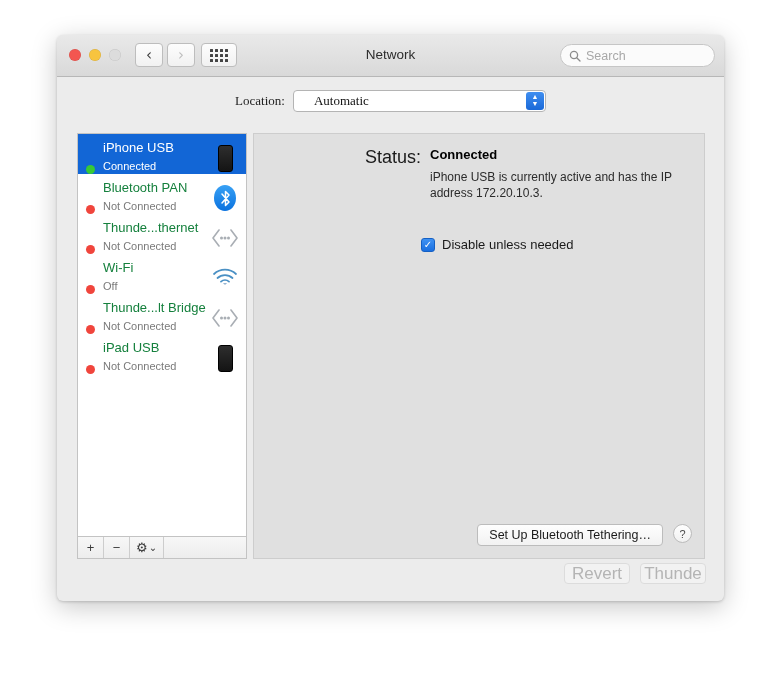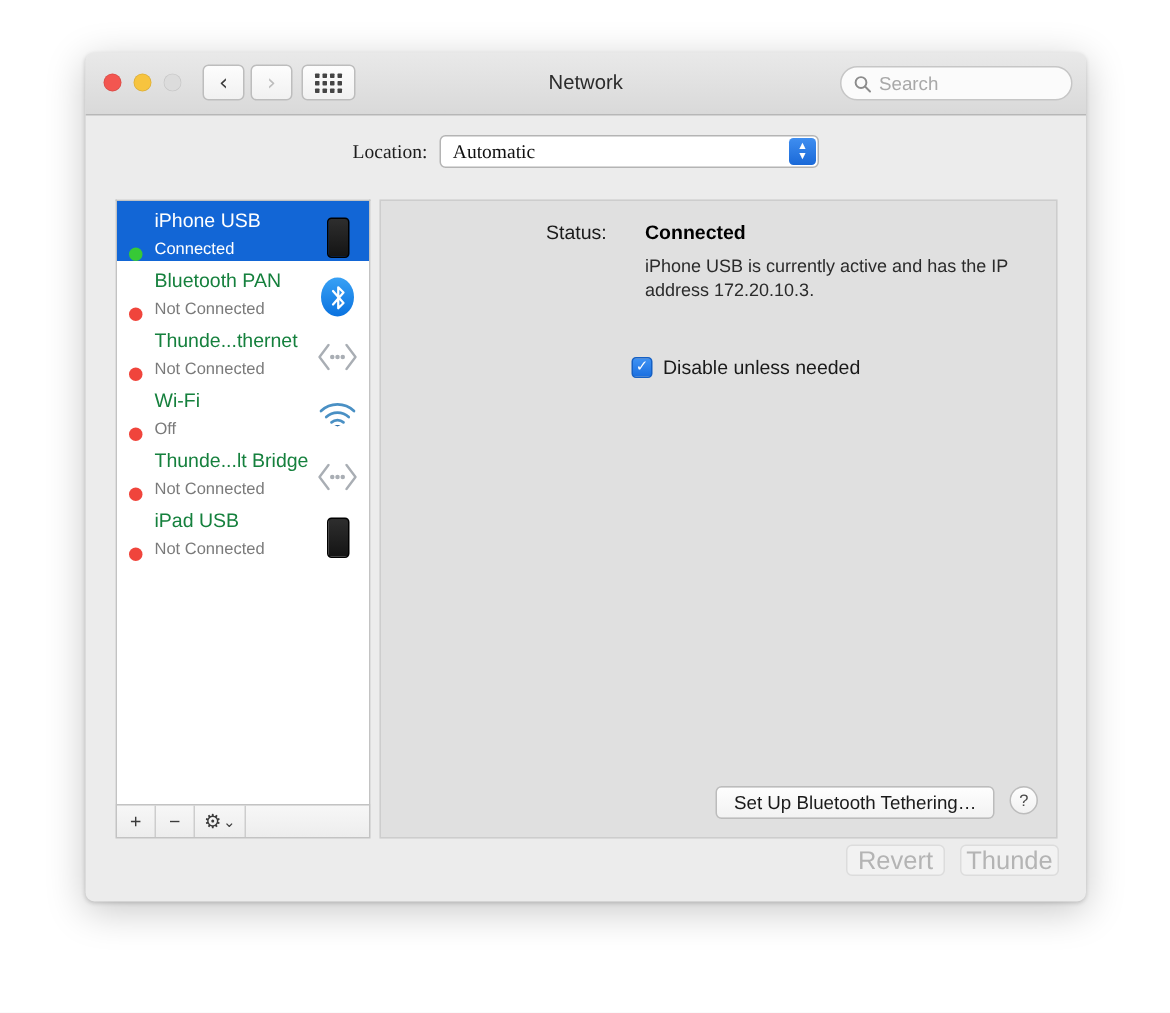--- a/index.html
+++ b/index.html
@@ -62,21 +62,21 @@
   #search-field .ph { font-size: 12.5px; color: #a8a8a8; }
   
   #location-row {
     position: absolute; left: 0; right: 0; top: 55px;
     display: flex; align-items: center; justify-content: center; gap: 8px; font-family: Liberation Serif, serif;
   }
   #location-label { font-size: 13px; color: #1d1d1d; }
   #location-select {
     position: relative; width: 253px; height: 22px;
     background: #ffffff; border: 1px solid #b4b4b4; border-radius: 4px;
-    display: flex; align-items: center; padding-left: 8px;
+    display: flex; align-items: center; padding-left: 20px;
   }
   #location-select .val { font-size: 13px; color: #111; }
   .stepper {
     position: absolute; right: 1px; top: 1px; width: 18px; height: 18px;
     background: linear-gradient(to bottom,#3f8ef0,#1a69d8);
     border-radius: 3px; display: flex; flex-direction: column;
     align-items: center; justify-content: center; color: #fff;
     font-size: 7px; line-height: 7px;
   }
   
@@ -129,22 +129,22 @@
   .tcell.fill { flex: 1; border-right: none; }
   
   #main-panel {
     position: absolute; left: 196px; top: 98px;
     width: 452px; height: 426px;
     background: #e0e0e0;
     border: 1px solid #cdcdcd;
   }
   #status-row { position: absolute; left: 0; top: 13px; width: 100%; }
   #status-label {
-    position: absolute; left: 110px; width: 58px; text-align: left;
-    font-size: 13px; color: #1a1a1a;
+    position: absolute; left: 110px; width: 58px; text-align: center;
+    font-size: 18px; color: #1a1a1a;
   }
   #status-value { position: absolute; left: 176px; font-size: 13px; font-weight: bold; color: #000; }
   #status-desc {
     position: absolute; left: 176px; top: 35px; width: 250px;
     font-size: 12px; color: #2b2b2b; line-height: 16px;
   }
   #checkbox-row {
     position: absolute; left: 167px; top: 103px;
     display: flex; align-items: center; gap: 7px;
   }

